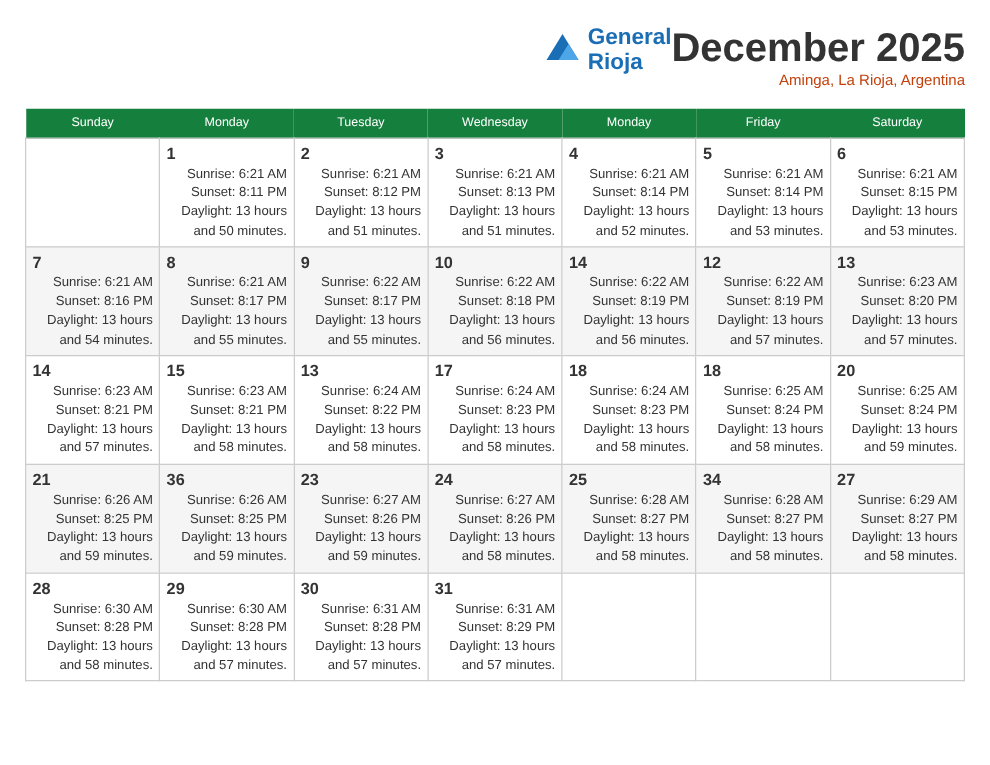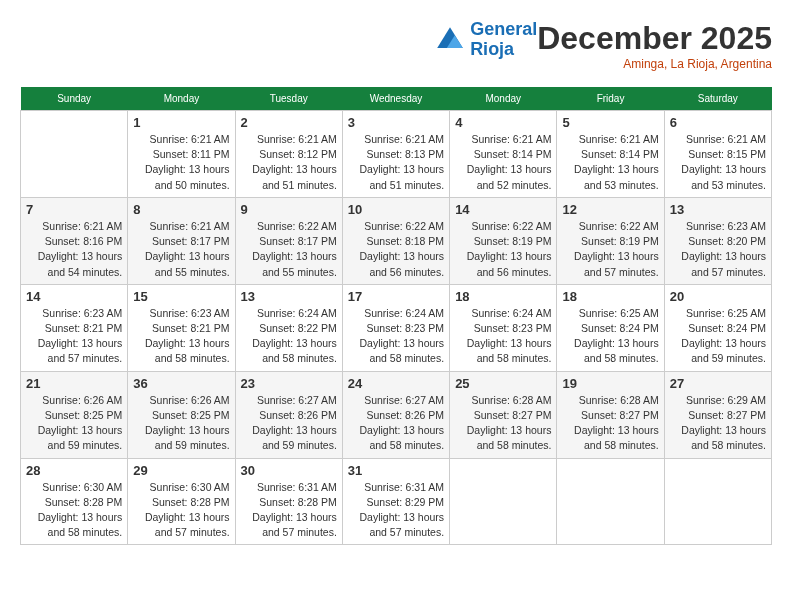--- a/index.html
+++ b/index.html
@@ -215,21 +215,21 @@
         </td>
         <td>
           <span class="day-num">24</span>
           <div class="day-info">Sunrise: 6:27 AM<br>Sunset: 8:26 PM<br>Daylight: 13 hours and 58 minutes.</div>
         </td>
         <td>
           <span class="day-num">25</span>
           <div class="day-info">Sunrise: 6:28 AM<br>Sunset: 8:27 PM<br>Daylight: 13 hours and 58 minutes.</div>
         </td>
         <td>
-          <span class="day-num">19</span>
+          <span class="day-num">34</span>
           <div class="day-info">Sunrise: 6:28 AM<br>Sunset: 8:27 PM<br>Daylight: 13 hours and 58 minutes.</div>
         </td>
         <td>
           <span class="day-num">27</span>
           <div class="day-info">Sunrise: 6:29 AM<br>Sunset: 8:27 PM<br>Daylight: 13 hours and 58 minutes.</div>
         </td>
       </tr>
       <tr>
         <td>
           <span class="day-num">28</span>

